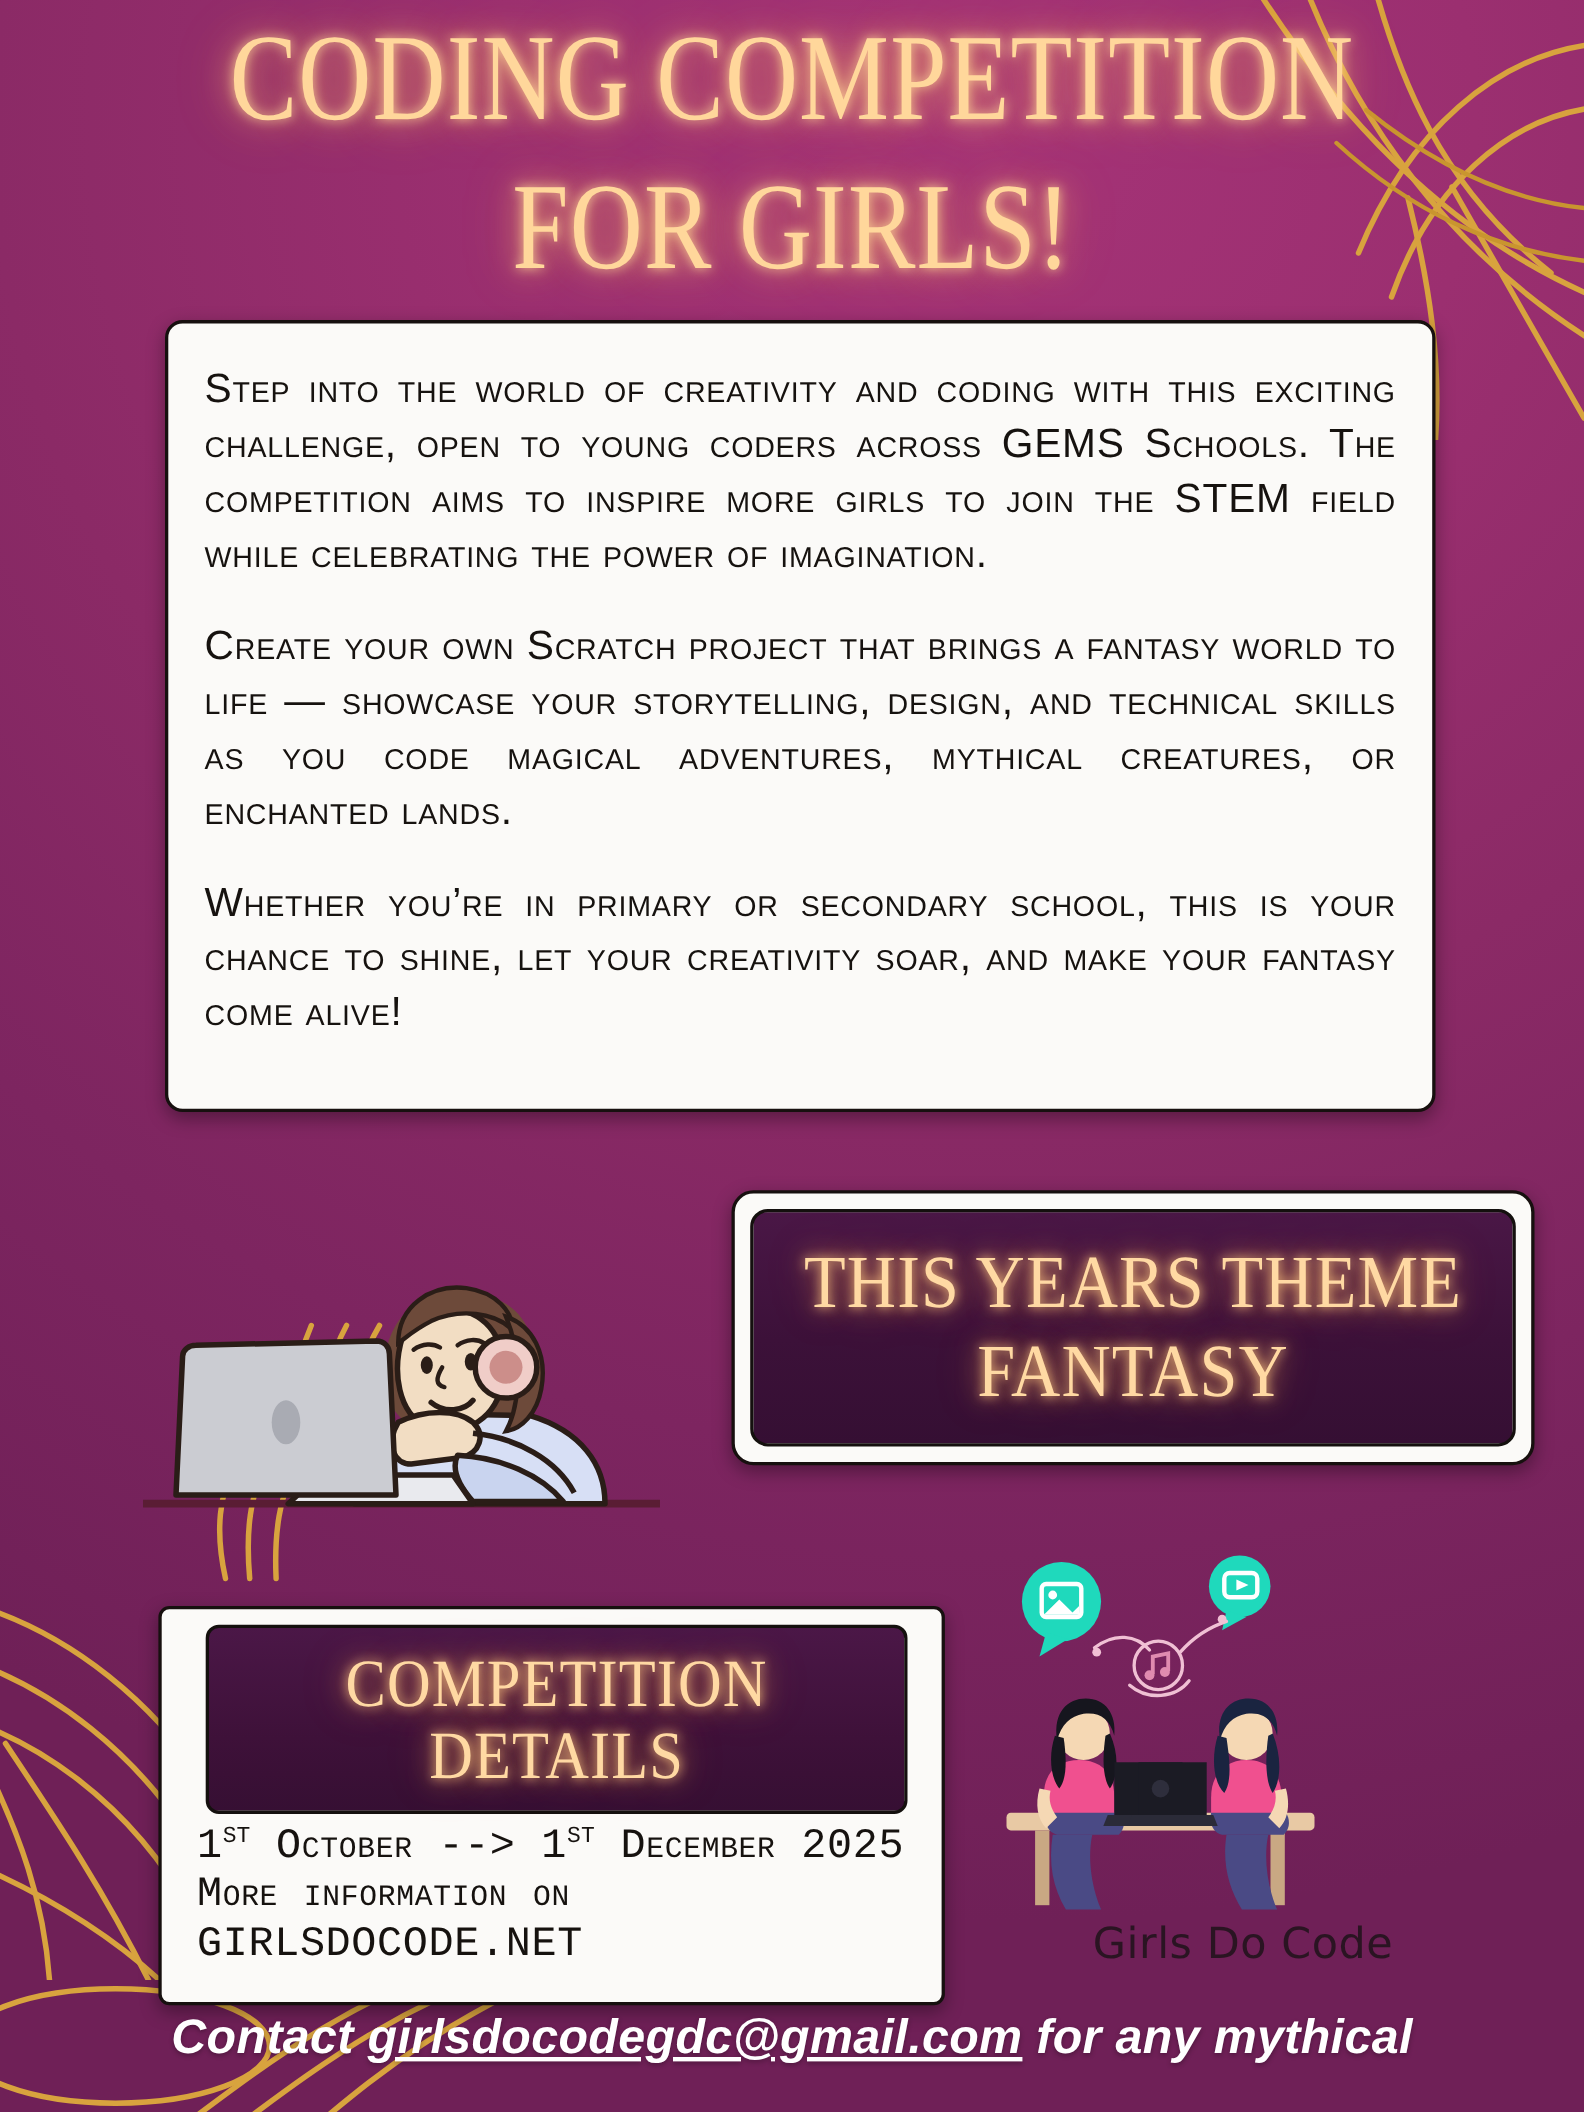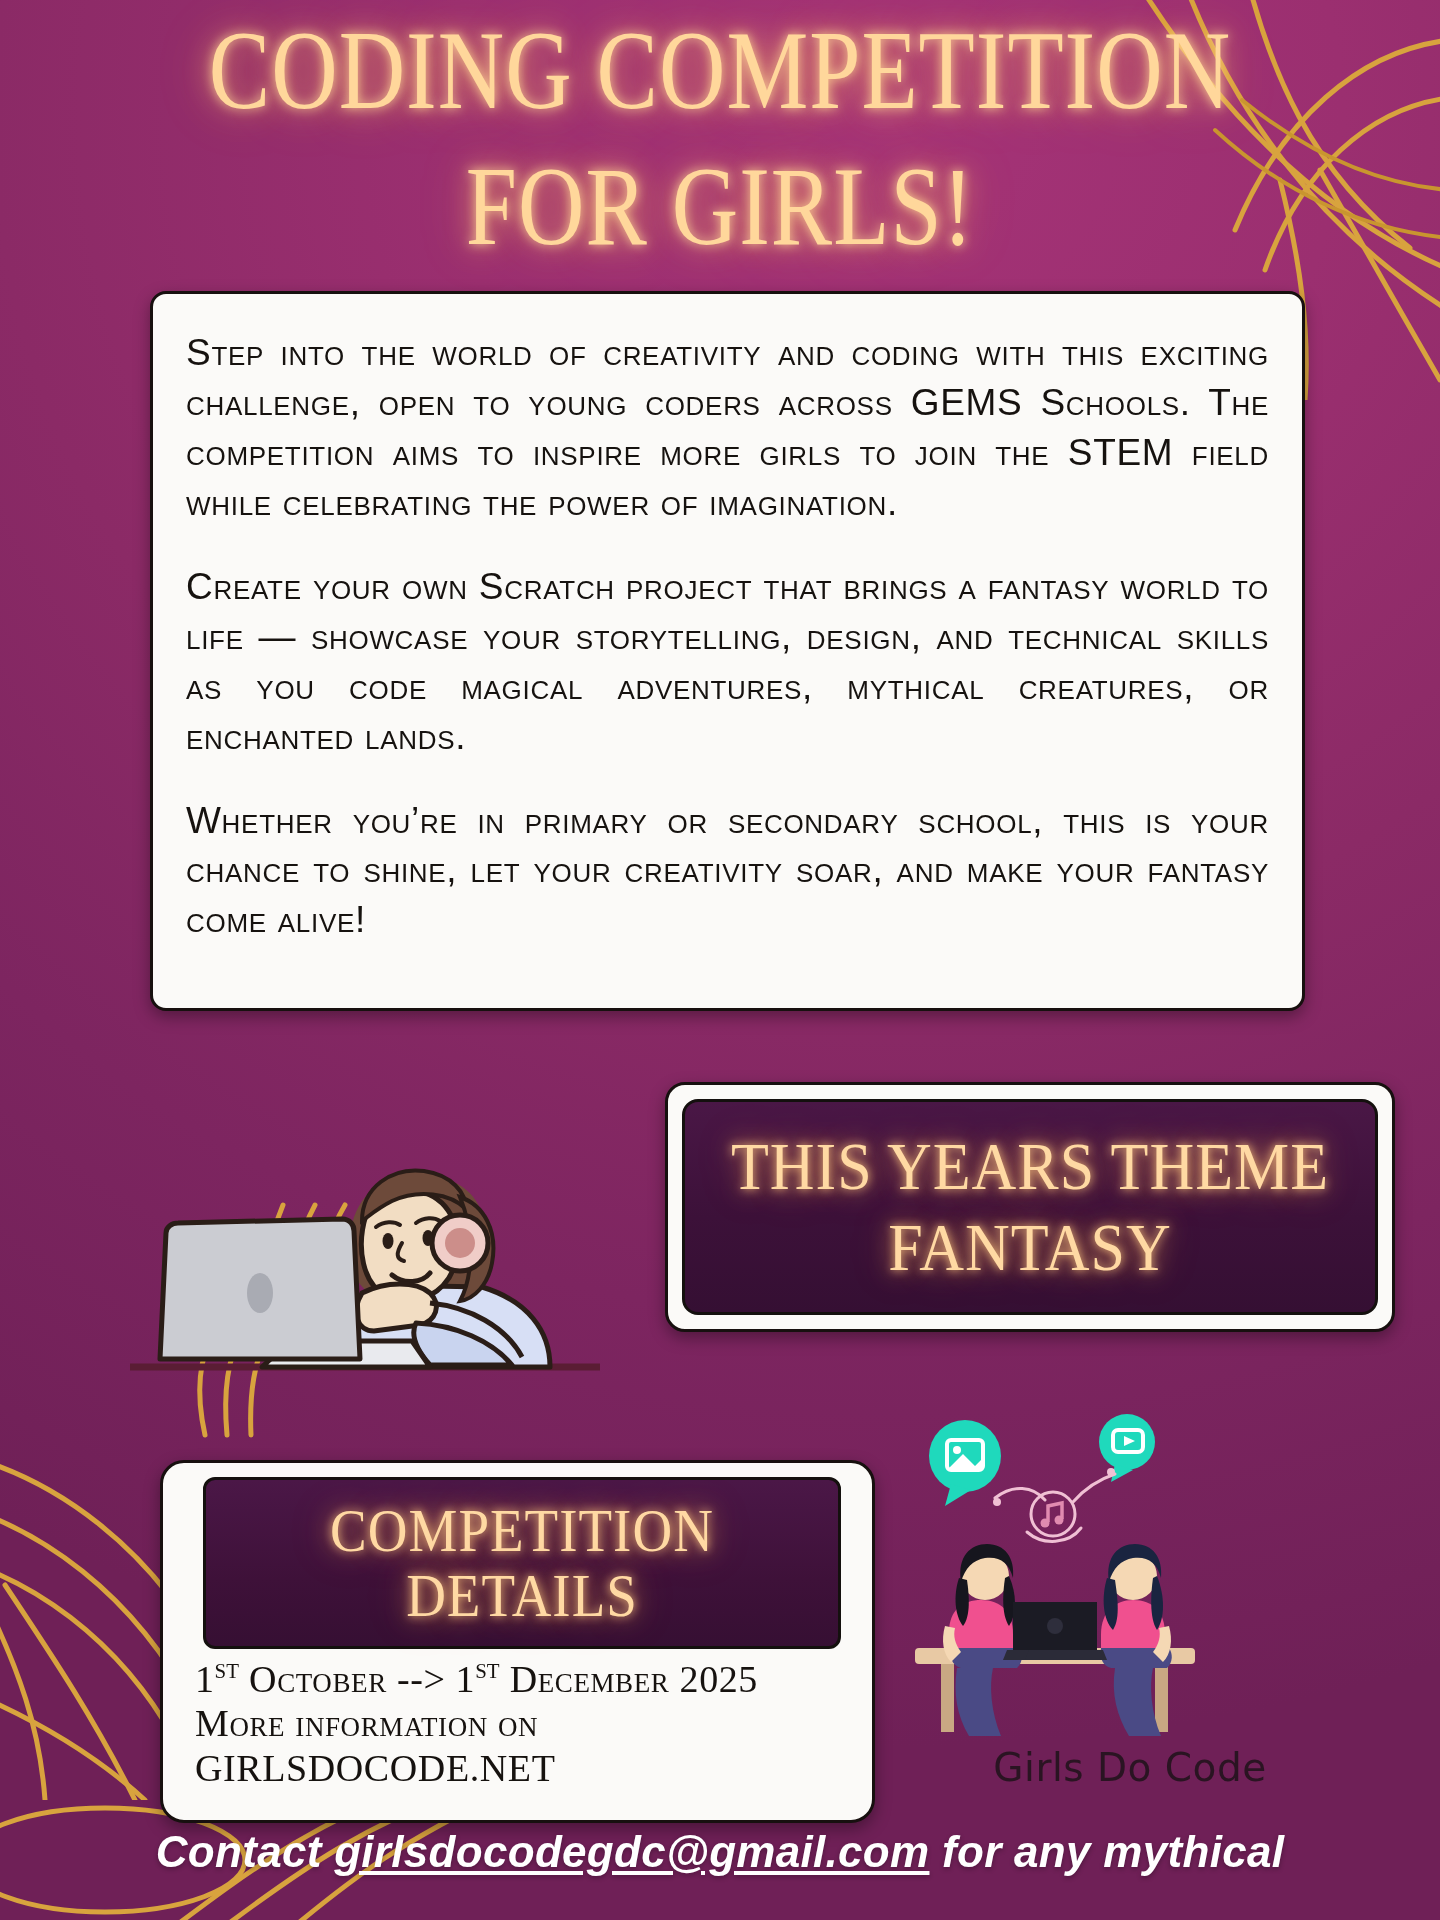--- a/index.html
+++ b/index.html
@@ -88,40 +88,40 @@
       0 0 9px rgba(255,200,130,.95),
       0 0 22px rgba(255,175,95,.7),
       0 0 40px rgba(255,150,70,.4);
     letter-spacing:1px;
   }
   #theme-heading { font-size:62px; transform:scaleY(1.1); }
   #theme-value   { font-size:62px; transform:scaleY(1.1); }
 
   
   #details-card {
-    position:absolute; left:160px; top:1460px; width:715px; height:363px;
+    position:absolute; left:144px; top:1460px; width:715px; height:363px;
     background:#fbfaf8;
     border:3px solid #17100f;
-    border-radius:24px;
+    border-radius:10px;
     box-shadow:0 6px 16px rgba(0,0,0,.35);
     padding:12px 12px 8px 12px;
     z-index:5;
   }
   #details-banner {
     width:638px; height:172px; margin:2px 0 0 28px;
     border-radius:12px;
     border:3px solid #14100e;
     background:linear-gradient(180deg,#4b1747 0%,#3e1139 60%,#360f33 100%);
     display:flex; flex-direction:column; align-items:center; justify-content:center;
     gap:2px;
   }
   #details-heading-1 { font-size:55px; transform:scaleY(1.12); }
   #details-heading-2 { font-size:55px; transform:scaleY(1.12); }
   .detail-line {
-    font-family:Liberation Serif, serif;
+    font-family:Liberation Mono, monospace;
     font-variant:small-caps;
     font-size:38px;
     letter-spacing:.6px;
     color:#16120f;
     line-height:1.17;
     margin-left:20px;
   }
   #detail-dates { margin-top:8px; }
   .sup { font-size:.55em; vertical-align:super; letter-spacing:0; }
 

